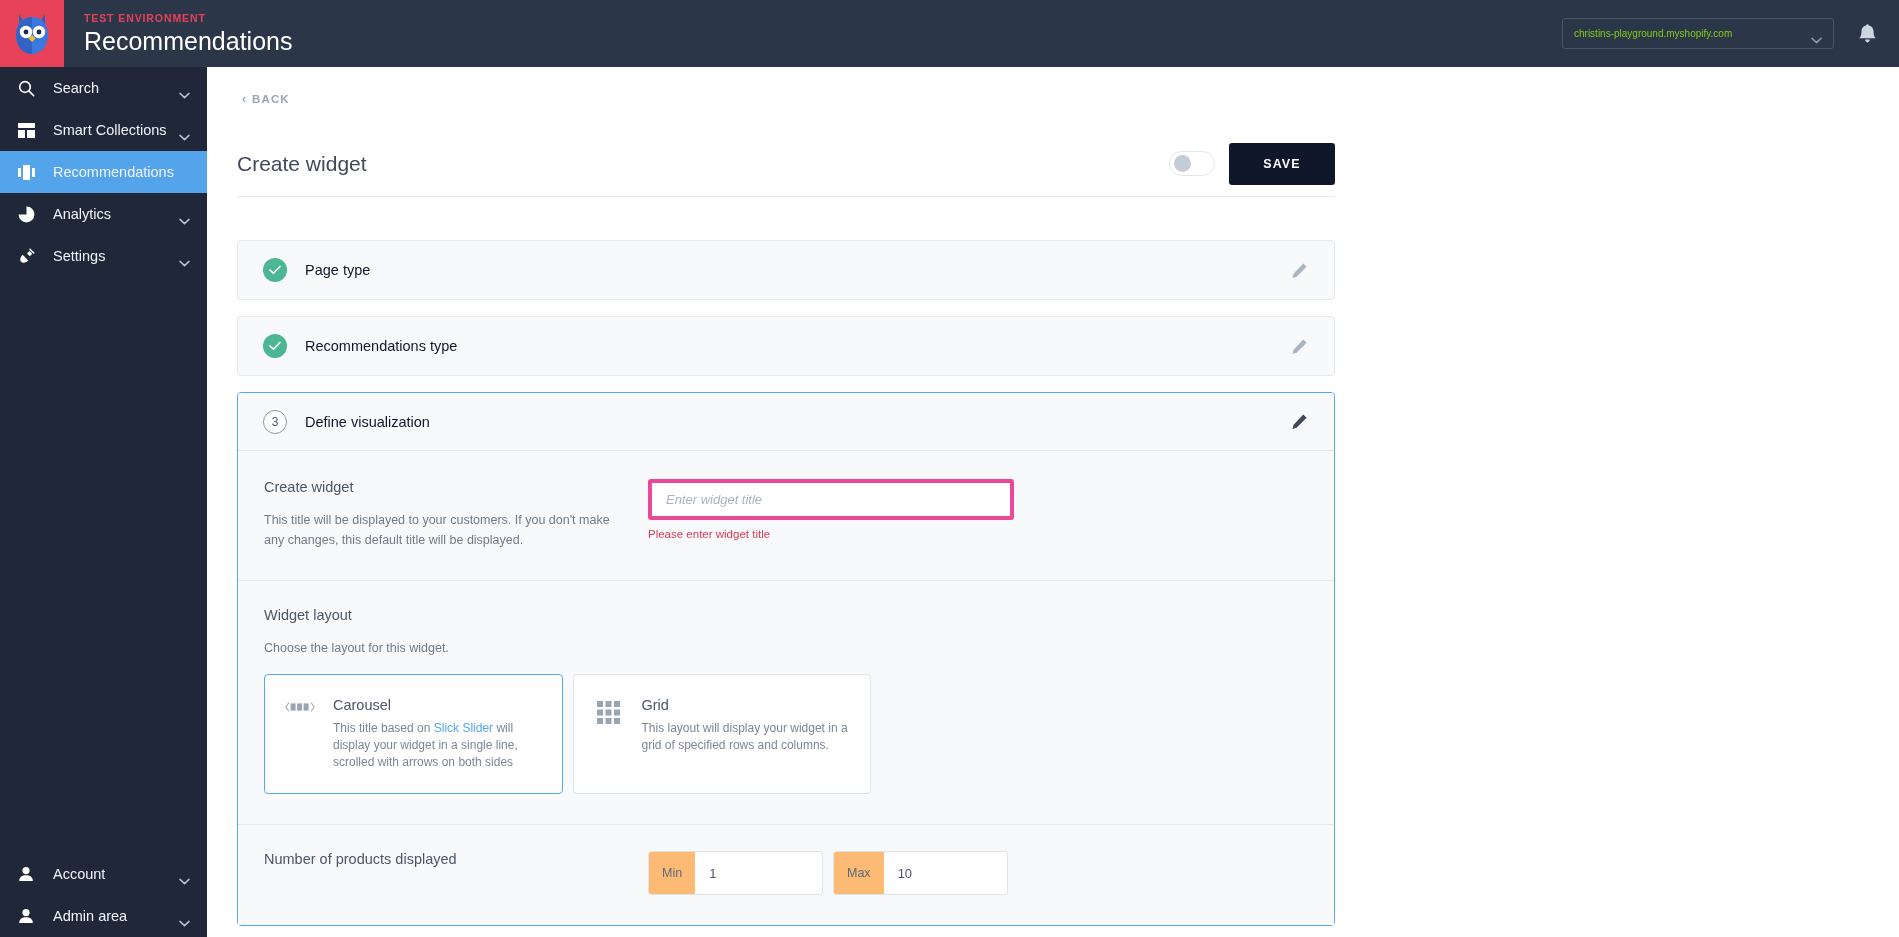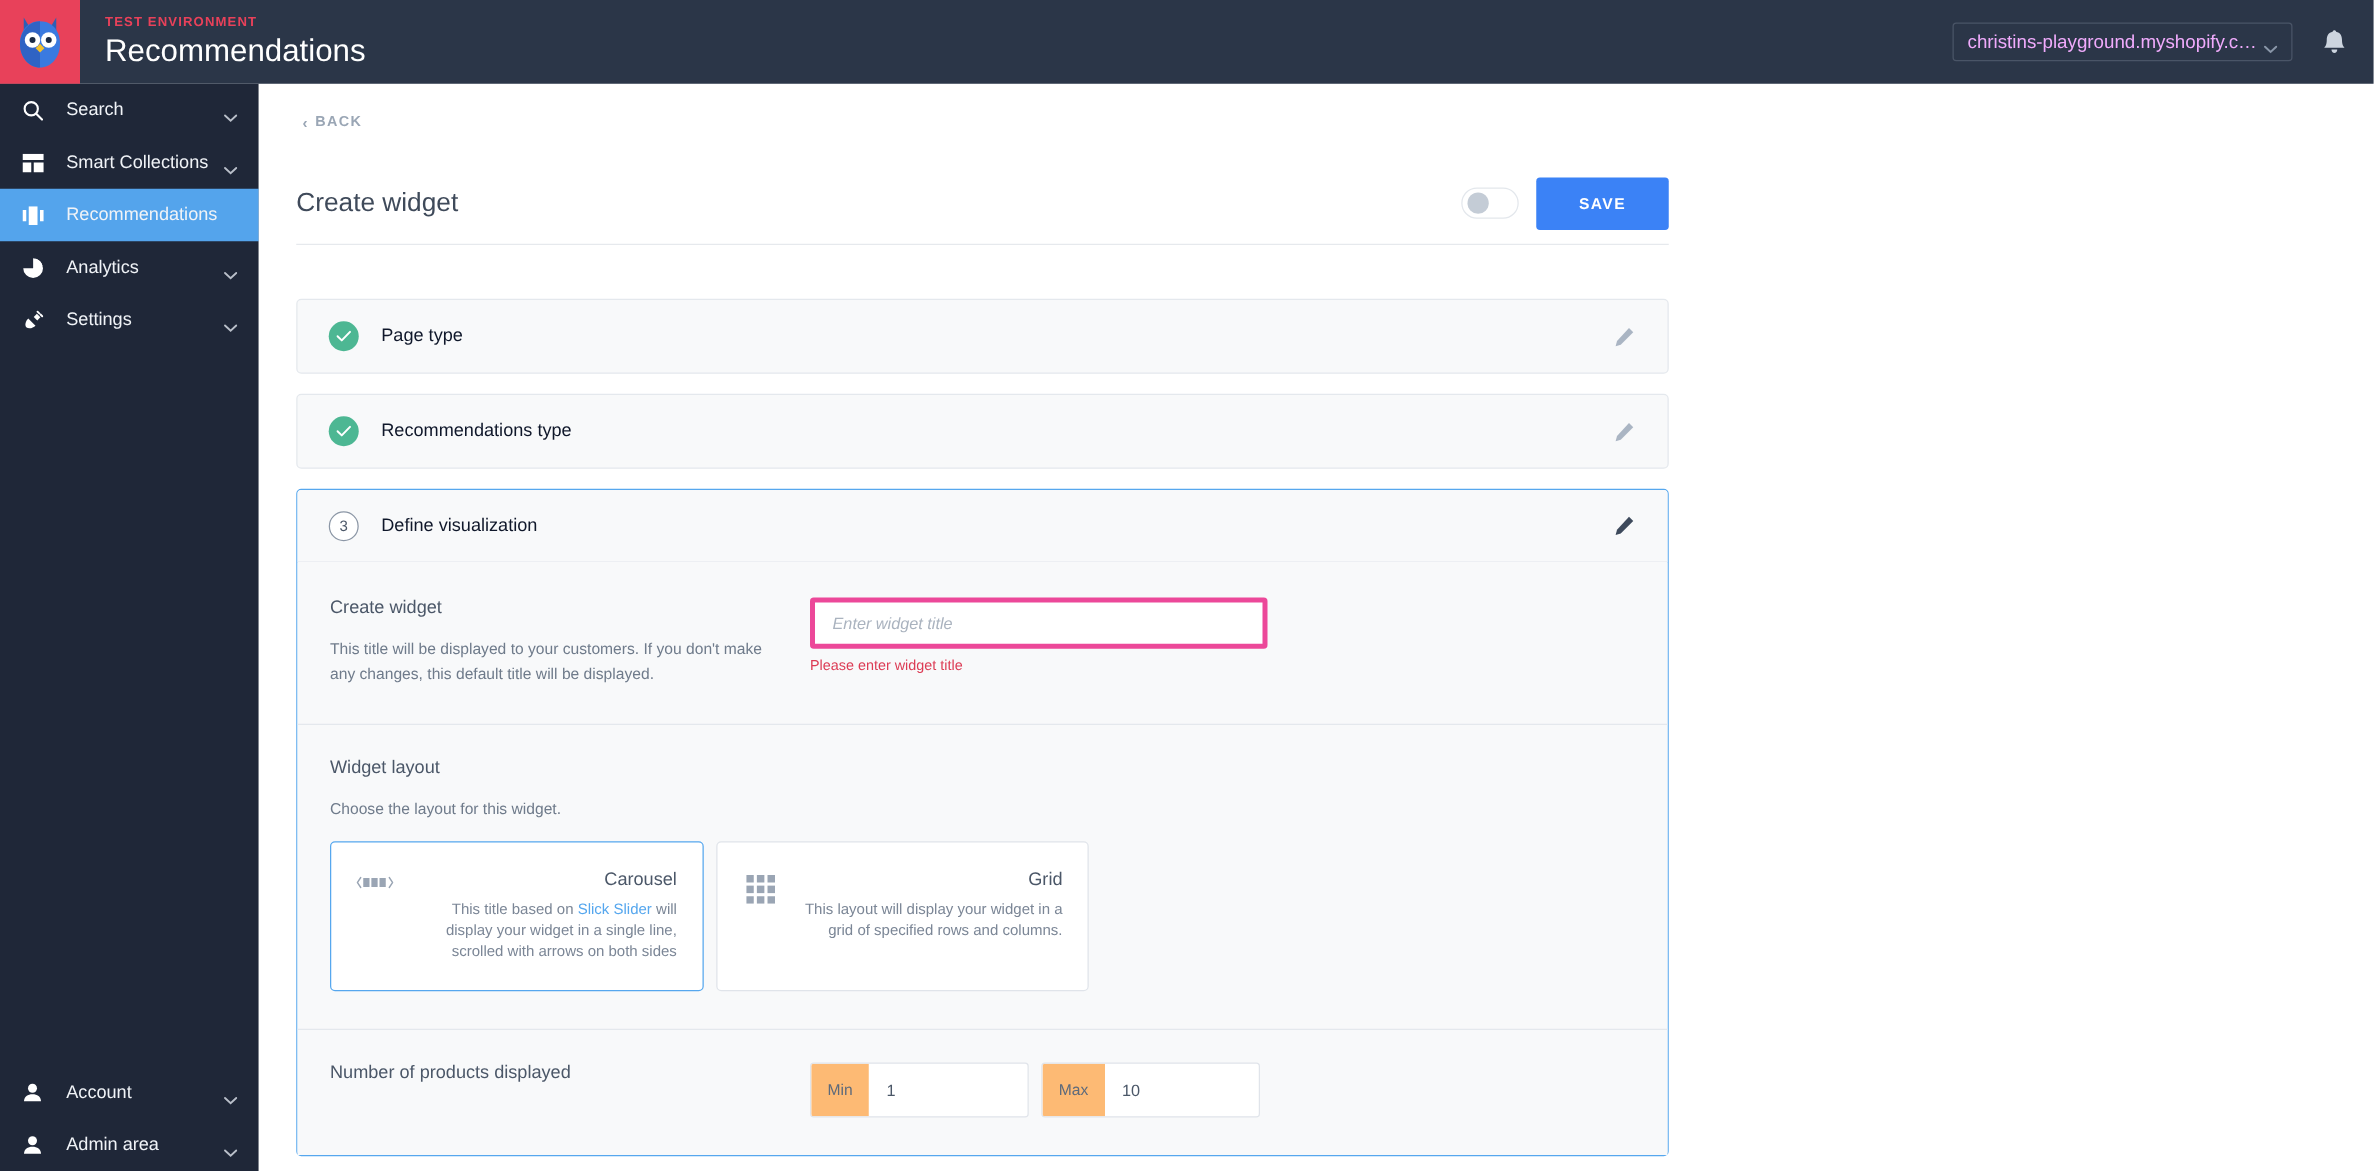--- a/index.html
+++ b/index.html
@@ -39,21 +39,21 @@
     padding-right: 22px; gap: 24px;
   }
   .store-select {
     width: 272px; height: 31px;
     border: 1px solid #4a5567; border-radius: 3px;
     background: #2b3648;
     display: flex; align-items: center;
     padding: 0 11px; cursor: pointer;
   }
   .store-select-label {
-    color: #f0abfc; font-size: 15px; flex: 1;
+    color: #84cc16; font-size: 10px; flex: 1;
     white-space: nowrap; overflow: hidden; text-overflow: ellipsis;
   }
   .chev-down { width: 11px; height: 7px; flex: 0 0 11px; }
   .bell { width: 19px; height: 21px; cursor: pointer; }
 
   
   .body-wrap { flex: 1; display: flex; min-height: 0; position: relative; }
 
   
   .sidebar {
@@ -107,21 +107,21 @@
     border: 1px solid #e3e7ec; background: #ffffff;
     position: relative; cursor: pointer;
   }
   .toggle .knob {
     position: absolute; left: 4px; top: 3px;
     width: 17px; height: 17px; border-radius: 50%;
     background: #c4ccd6;
   }
   .save-btn {
     width: 106px; height: 42px; border: none; border-radius: 3px;
-    background: #3b82f6; color: #fff;
+    background: #0f172a; color: #fff;
     font-size: 12.5px; font-weight: bold; letter-spacing: 1.1px;
     cursor: pointer; font-family: "Liberation Sans", sans-serif;
   }
 
   
   .steps { width: 1098px; padding-top: 43px; }
   .step-card {
     border: 1px solid #e4e8ed; border-radius: 4px;
     background: #f8f9fa; margin-bottom: 16px;
   }
@@ -165,21 +165,21 @@
     border: 4px solid #ec4899; border-radius: 3px;
     background: #ffffff; padding: 0 14px;
     font-size: 13px; color: #4b5768;
     font-family: "Liberation Sans", sans-serif;
     font-style: italic;
   }
   .text-input::placeholder { color: #aab3bf; font-style: italic; }
   .error-msg { color: #dc3b54; font-size: 11.5px; margin-top: 8px; margin-left: 0px; }
 
   
-  .layout-row { display: flex; gap: 10px; margin-top: 16px; width: 607px; text-align: right; }
+  .layout-row { display: flex; gap: 10px; margin-top: 16px; width: 607px; }
   .layout-card {
     flex: 1; border: 1px solid #e0e4ea; border-radius: 4px;
     background: #ffffff; padding: 22px 20px 22px 20px;
     display: flex; gap: 18px; cursor: pointer; min-height: 96px;
   }
   .layout-card.selected { border: 1px solid #56a7ee; }
   .layout-ico {
     width: 30px; flex: 0 0 30px; padding-top: 4px;
     display: flex; align-items: flex-start; justify-content: center;
   }

